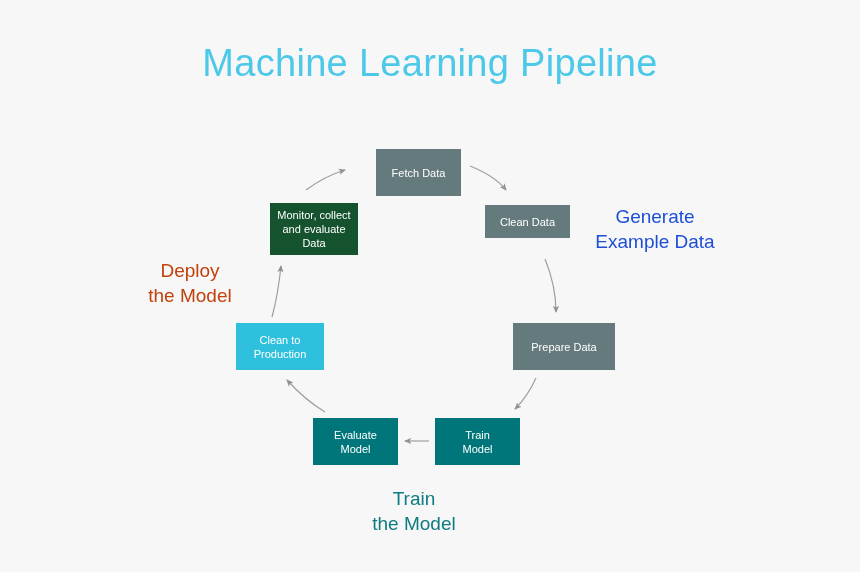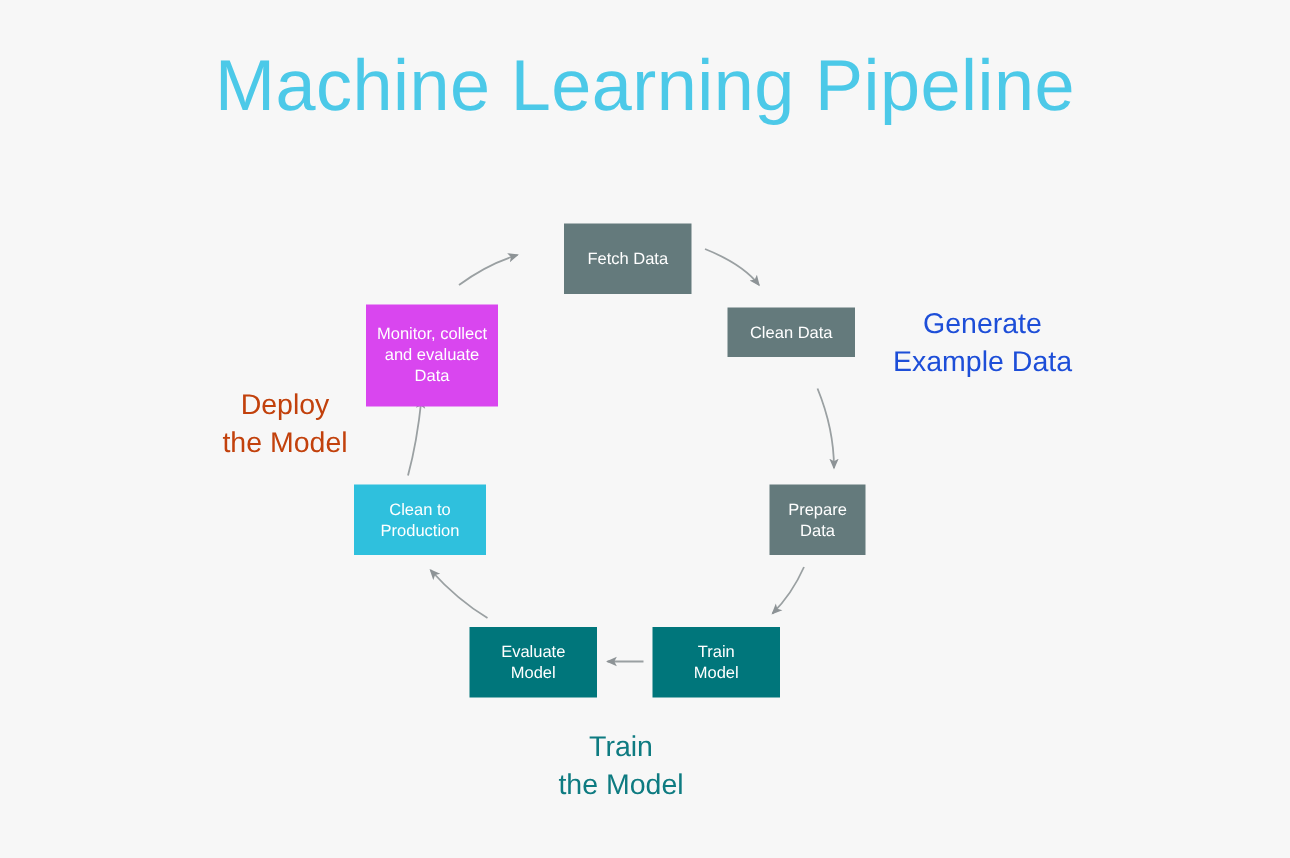--- a/index.html
+++ b/index.html
@@ -15,24 +15,24 @@
   }
   #canvas {
     position: relative;
     width: 860px;
     height: 572px;
     background: #f7f7f7;
   }
   #title {
     position: absolute;
     left: 0;
-    top: 30px;
+    top: 42px;
     width: 860px;
     text-align: center;
-    font-size: 48px;
+    font-size: 38px;
     font-weight: 400;
     letter-spacing: 0.3px;
     color: #4cc9e8;
     white-space: nowrap;
   }
   .node {
     position: absolute;
     display: flex;
     align-items: center;
     justify-content: center;
@@ -90,28 +90,28 @@
         <path d="M 429 441 L 405 441" fill="none" stroke="#9aa0a2" stroke-width="1.2" marker-end="url(#ah)"></path>
         <path d="M 325 412 Q 305 400 287 380" fill="none" stroke="#9aa0a2" stroke-width="1.2" marker-end="url(#ah)"></path>
         <path d="M 272 317 Q 278 295 281 266" fill="none" stroke="#9aa0a2" stroke-width="1.2" marker-end="url(#ah)"></path>
         <path d="M 306 190 Q 325 176 345 170" fill="none" stroke="#9aa0a2" stroke-width="1.2" marker-end="url(#ah)"></path>
       </g>
   </svg>
 
   <div id="nodes-layer">
       <div class="node slate" style="left: 376px; top: 149px; width: 85px; height: 47px; background: rgb(100, 122, 124);">Fetch Data</div>
       <div class="node slate" style="left: 485px; top: 205px; width: 85px; height: 33px; background: rgb(100, 122, 124);">Clean Data</div>
-      <div class="node slate" style="left: 513px; top: 323px; width: 64px; height: 47px; background: rgb(100, 122, 124);">Prepare Data</div>
+      <div class="node slate" style="left: 513px; top: 323px; width: 102px; height: 47px; background: rgb(100, 122, 124);">Prepare Data</div>
       <div class="node teal" style="left: 435px; top: 418px; width: 85px; height: 47px; background: rgb(0, 118, 123);">Train
 Model</div>
       <div class="node teal" style="left: 313px; top: 418px; width: 85px; height: 47px; background: rgb(0, 118, 123);">Evaluate
 Model</div>
       <div class="node cyan" style="left: 236px; top: 323px; width: 88px; height: 47px; background: rgb(47, 192, 221);">Clean to
 Production</div>
-      <div class="node cyan" style="left: 244px; top: 203px; width: 88px; height: 68px; background: #d946ef;">Monitor, collect
+      <div class="node cyan" style="left: 270px; top: 203px; width: 88px; height: 52px; background: #14532d;">Monitor, collect
 and evaluate
 Data</div>
     </div>
   <div id="labels-layer">
       <div class="grouplabel lbl-slate" style="left: 570px; top: 204px; width: 170px;">Generate
 Example Data</div>
       <div class="grouplabel lbl-teal" style="left: 329px; top: 486px; width: 170px;">Train
 the Model</div>
       <div class="grouplabel lbl-cyan" style="left: 105px; top: 258px; width: 170px;">Deploy
 the Model</div>

